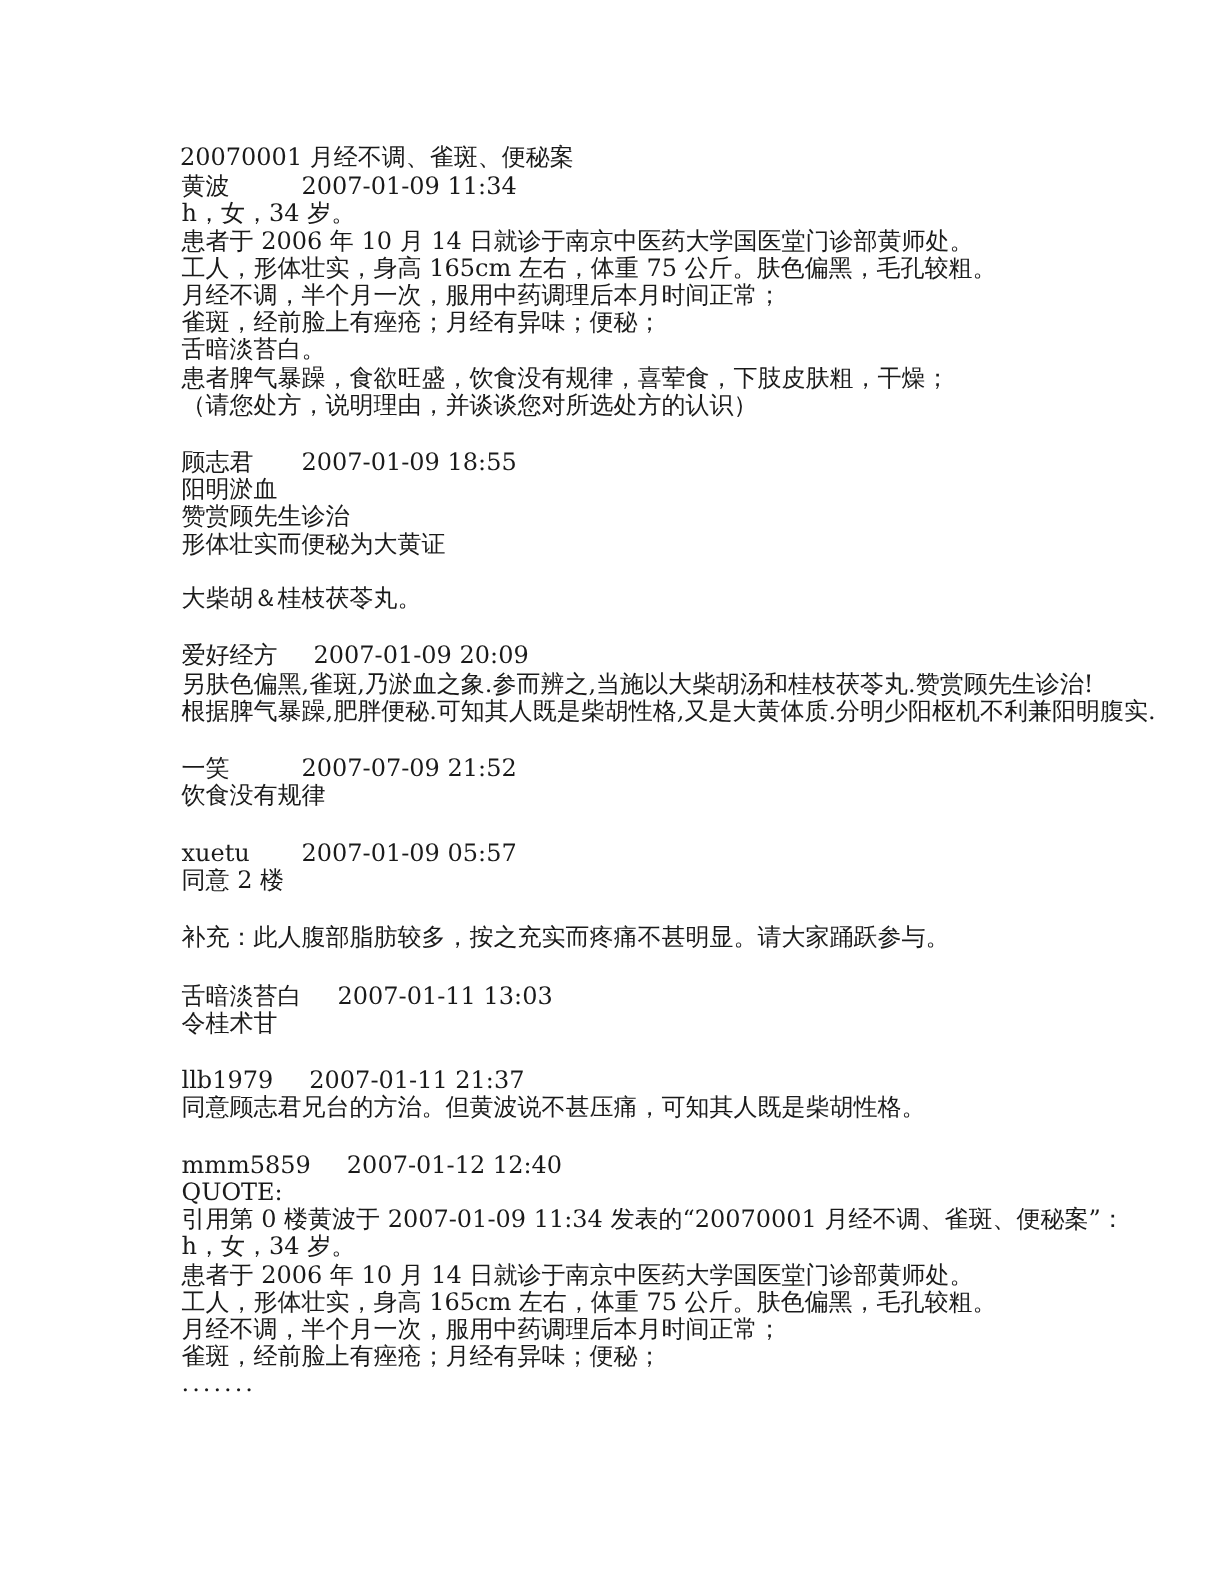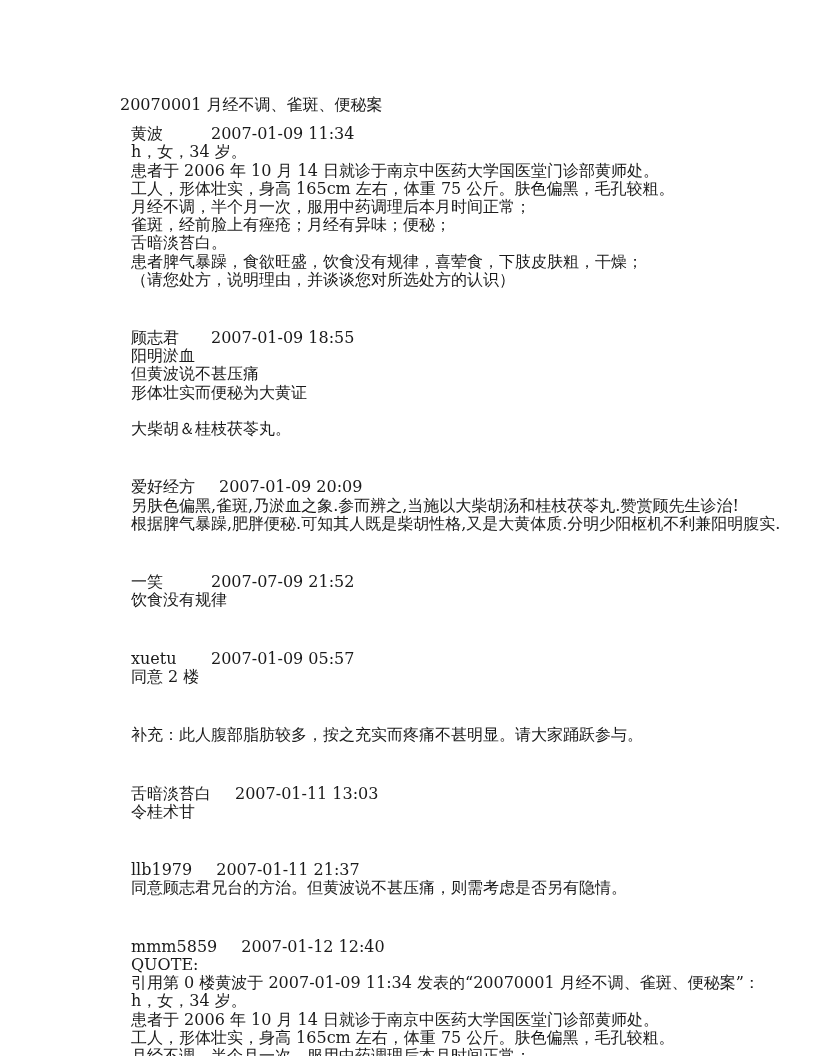--- a/index.html
+++ b/index.html
@@ -3,21 +3,21 @@
 <meta charset="utf-8">
 <style>
   html, body { margin: 0; padding: 0; background: #ffffff; }
   body { width: 816px; height: 1056px; position: relative; overflow: hidden; }
   .page {
     position: absolute; left: 120px; top: 96px; width: 600px;
     font-family: "DejaVu Serif", "Liberation Serif", serif;
     font-size: 16px; line-height: 18.2px; color: #1a1a1a;
   }
   .line { white-space: pre; height: 18.2px; }
-  .post { margin: 11px; }
+  .post { margin: 1px; }
   .blank { height: 18.2px; }
   .hdr .author { display: inline-block; min-width: 56px; }
   .hdr .gap { display: inline-block; width: 24px; }
   .dots { letter-spacing: 2px; }
 </style>
 </head>
 <body>
 
 <div class="page">
   <div class="line">20070001 月经不调、雀斑、便秘案</div>
@@ -30,21 +30,21 @@
         <div class="line">月经不调，半个月一次，服用中药调理后本月时间正常；</div>
         <div class="line">雀斑，经前脸上有痤疮；月经有异味；便秘；</div>
         <div class="line">舌暗淡苔白。</div>
         <div class="line">患者脾气暴躁，食欲旺盛，饮食没有规律，喜荤食，下肢皮肤粗，干燥；</div>
         <div class="line">（请您处方，说明理由，并谈谈您对所选处方的认识）</div>
       </div>
       <div class="blank"></div>
       <div class="post">
         <div class="line hdr"><span class="author">顾志君</span><span class="gap"></span><span>2007-01-09 18:55</span></div>
         <div class="line">阳明淤血</div>
-        <div class="line">但黄波说不甚压痛</div>
+        <div class="line">赞赏顾先生诊治</div>
         <div class="line">形体壮实而便秘为大黄证</div>
         <div class="line"></div>
         <div class="line">大柴胡＆桂枝茯苓丸。</div>
       </div>
       <div class="blank"></div>
       <div class="post">
         <div class="line hdr"><span class="author">爱好经方</span><span class="gap"></span><span>2007-01-09 20:09</span></div>
         <div class="line">另肤色偏黑,雀斑,乃淤血之象.参而辨之,当施以大柴胡汤和桂枝茯苓丸.赞赏顾先生诊治!</div>
         <div class="line">根据脾气暴躁,肥胖便秘.可知其人既是柴胡性格,又是大黄体质.分明少阳枢机不利兼阳明腹实.</div>
       </div>
@@ -63,21 +63,21 @@
         <div class="line">补充：此人腹部脂肪较多，按之充实而疼痛不甚明显。请大家踊跃参与。</div>
       </div>
       <div class="blank"></div>
       <div class="post">
         <div class="line hdr"><span class="author">舌暗淡苔白</span><span class="gap"></span><span>2007-01-11 13:03</span></div>
         <div class="line">令桂术甘</div>
       </div>
       <div class="blank"></div>
       <div class="post">
         <div class="line hdr"><span class="author">llb1979</span><span class="gap"></span><span>2007-01-11 21:37</span></div>
-        <div class="line">同意顾志君兄台的方治。但黄波说不甚压痛，则需考虑是否另有隐情。</div>
+        <div class="line">同意顾志君兄台的方治。但黄波说不甚压痛，可知其人既是柴胡性格。</div>
       </div>
       <div class="blank"></div>
       <div class="post">
         <div class="line hdr"><span class="author">mmm5859</span><span class="gap"></span><span>2007-01-12 12:40</span></div>
         <div class="line">QUOTE:</div>
         <div class="line">引用第 0 楼黄波于 2007-01-09 11:34 发表的“20070001 月经不调、雀斑、便秘案”：</div>
         <div class="line">h，女，34 岁。</div>
         <div class="line">患者于 2006 年 10 月 14 日就诊于南京中医药大学国医堂门诊部黄师处。</div>
         <div class="line">工人，形体壮实，身高 165cm 左右，体重 75 公斤。肤色偏黑，毛孔较粗。</div>
         <div class="line">月经不调，半个月一次，服用中药调理后本月时间正常；</div>

